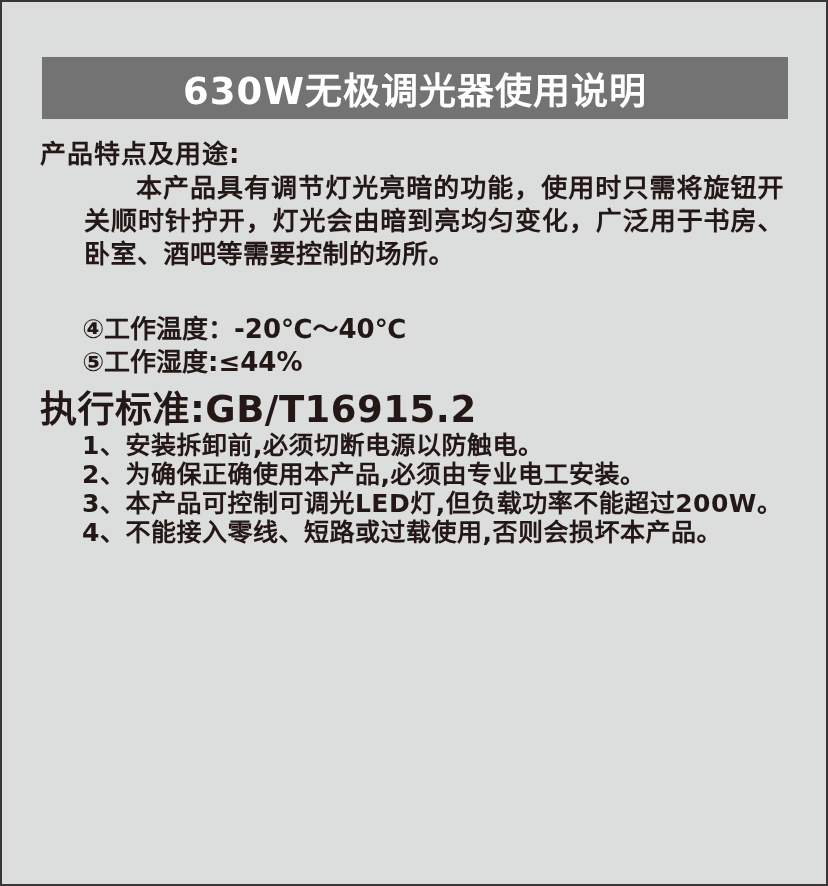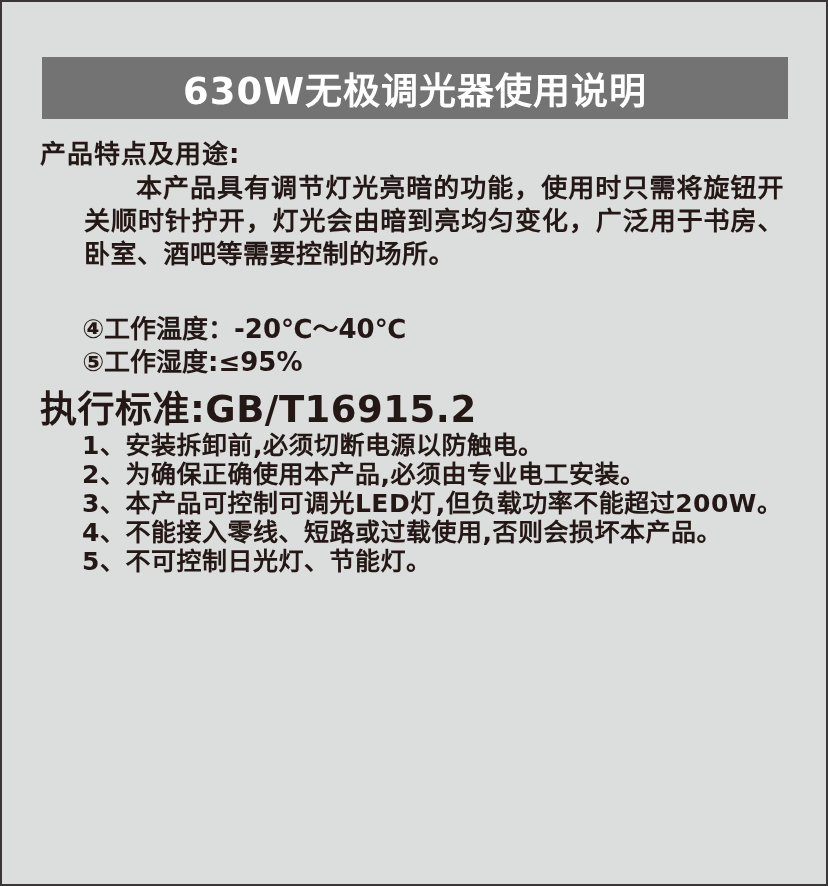--- a/index.html
+++ b/index.html
@@ -97,29 +97,28 @@
 
   <div class="content">
 
     <div class="section-heading">产品特点及用途:</div>
     <div class="features-body">本产品具有调节灯光亮暗的功能，使用时只需将旋钮开关顺时针拧开，灯光会由暗到亮均匀变化，广泛用于书房、卧室、酒吧等需要控制的场所。</div>
 
 
     <div class="specs-row">
       <div class="specs-col-right">
         <div class="spec-item">④工作温度：-20℃～40℃</div>
-        <div class="spec-item">⑤工作湿度:≤95%</div>
+        <div class="spec-item">⑤工作湿度:≤44%</div>
       </div>
     </div>
 
     <div class="standard-line">执行标准:GB/T16915.2</div>
 
 
     <div class="notes-list">
       <div class="note-item">1、安装拆卸前,必须切断电源以防触电。</div>
       <div class="note-item">2、为确保正确使用本产品,必须由专业电工安装。</div>
       <div class="note-item">3、本产品可控制可调光LED灯,但负载功率不能超过200W。</div>
       <div class="note-item">4、不能接入零线、短路或过载使用,否则会损坏本产品。</div>
-      <div class="note-item">5、不可控制日光灯、节能灯。</div>
     </div>
 
   </div>
 </div>
 
 </body></html>

